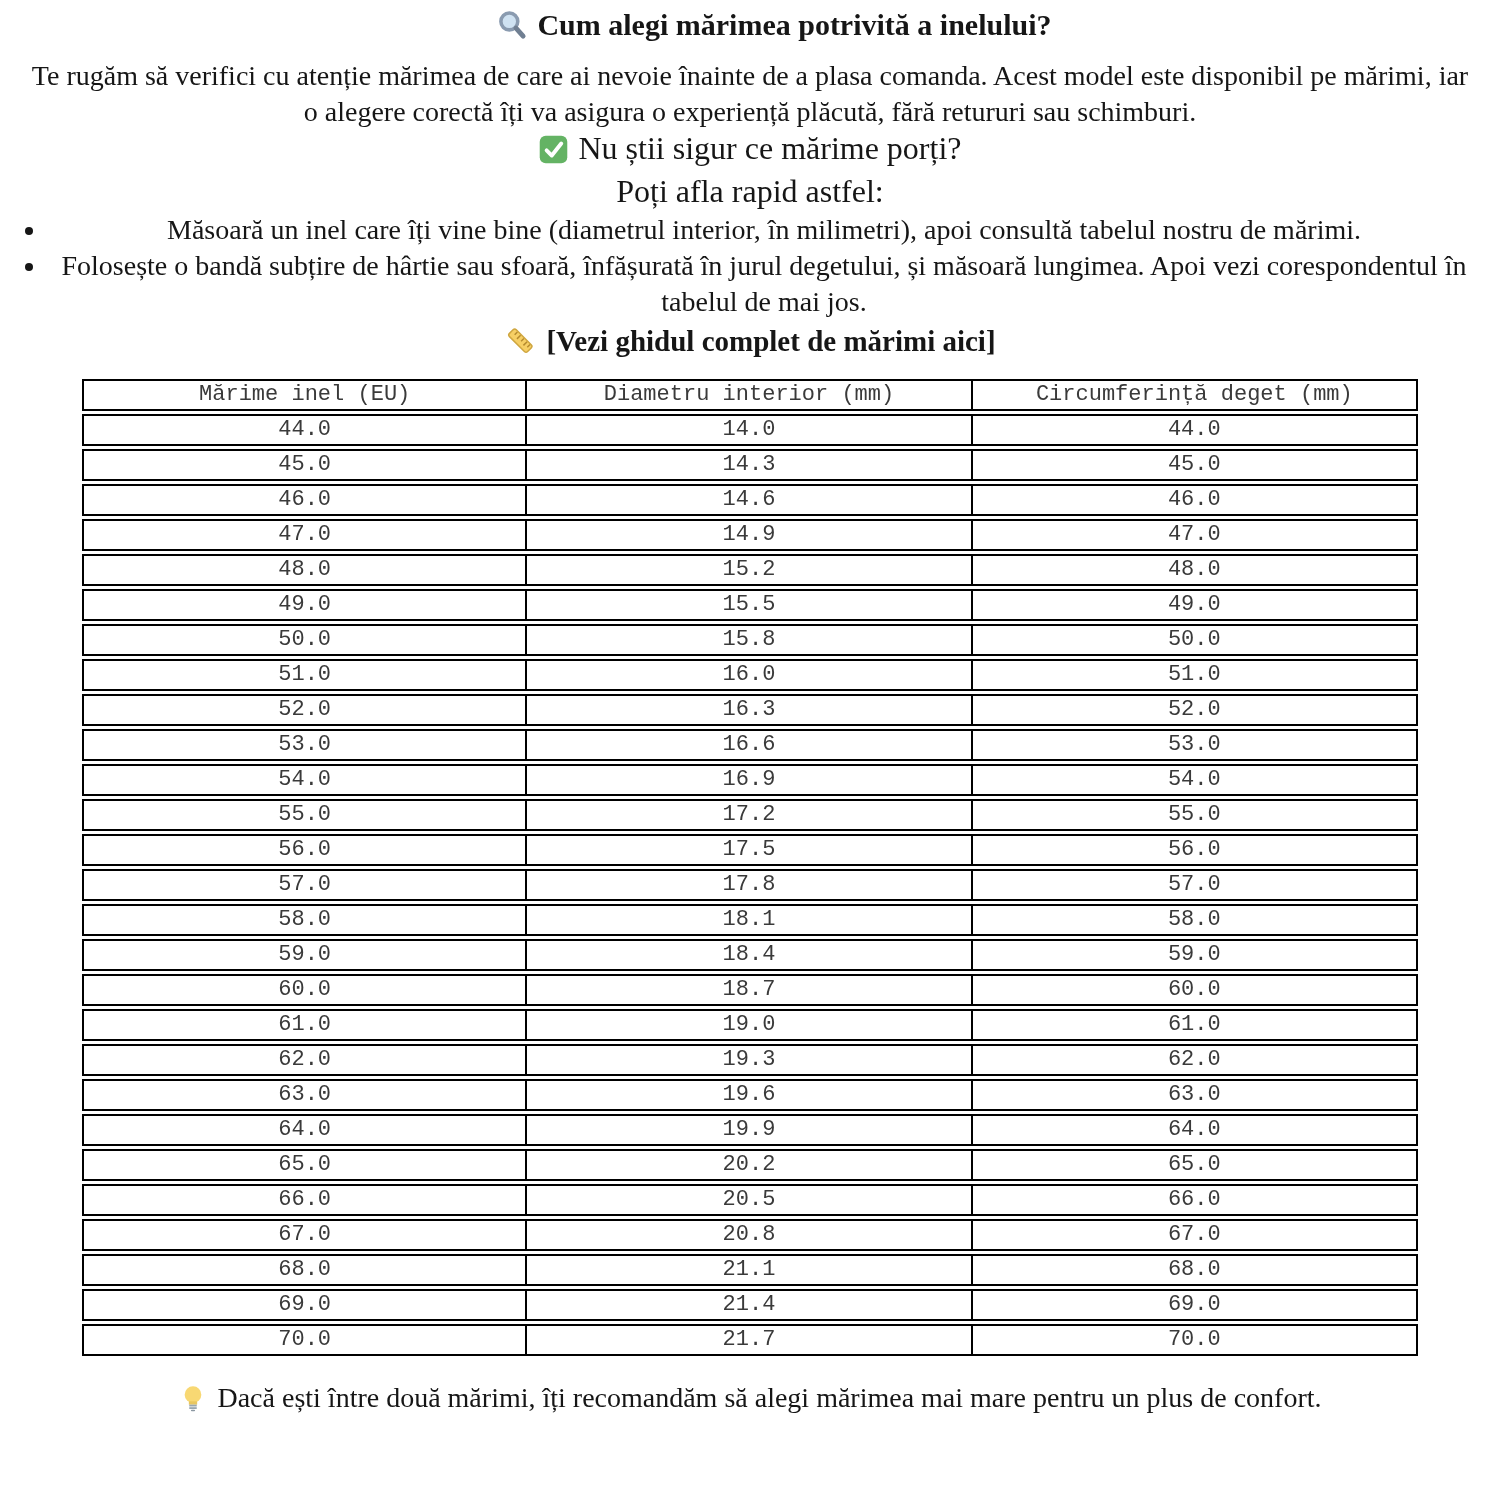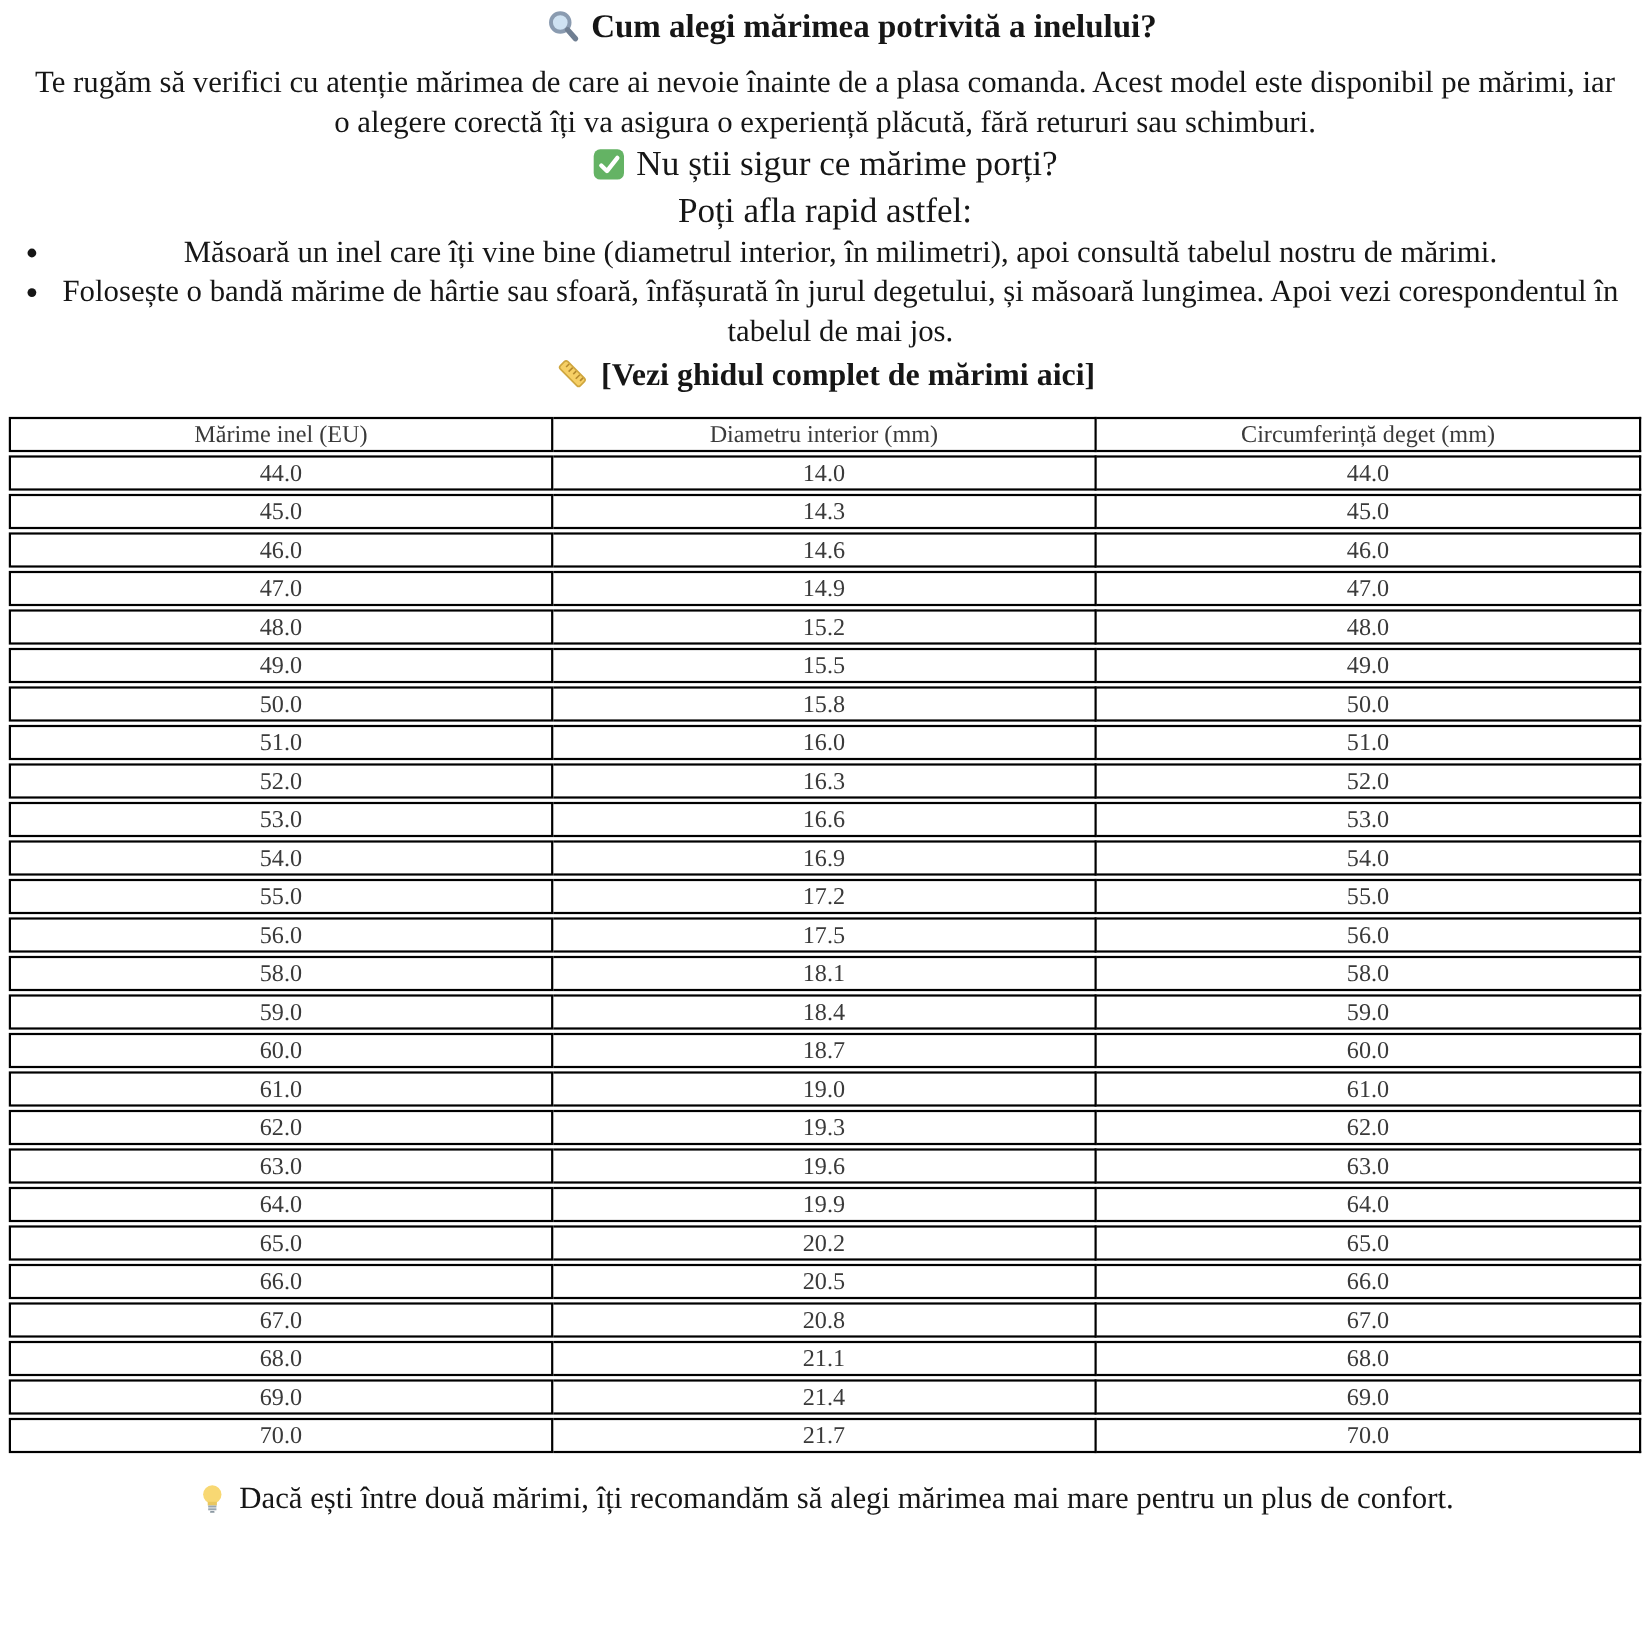--- a/index.html
+++ b/index.html
@@ -52,26 +52,26 @@
     padding-right: 20px;
   }
   .guide-line {
     font-size: 29px;
     font-weight: bold;
     line-height: 38px;
     margin: 2px 0 10px 0;
     cursor: pointer;
   }
   table.size-table {
-    width: 1484px;
+    width: 1336px;
     margin: 0 auto;
     border-collapse: separate;
     border-spacing: 0 3px;
     table-layout: fixed;
-    font-family: Liberation Serif, serif;
+    font-family: Liberation Mono, monospace;
     font-size: 22px;
     color: #3a3a3a;
     background: #ffffff;
   }
   table.size-table th,
   table.size-table td {
     border: 2px solid #000000;
     border-left: none;
     height: 28px;
     line-height: 28px;
@@ -113,21 +113,21 @@
         <rect x="2" y="2" width="32" height="32" rx="7" fill="#64b364"></rect>
         <polyline points="10,19 16,25 27,11" fill="none" stroke="#ffffff" stroke-width="4.5" stroke-linecap="round" stroke-linejoin="round"></polyline>
       </svg>
     </span><span>Nu știi sigur ce mărime porți?</span>
   </p>
 
   <p class="line">Poți afla rapid astfel:</p>
 
   <ul class="bullet-list">
     <li>Măsoară un inel care îți vine bine (diametrul interior, în milimetri), apoi consultă tabelul nostru de mărimi.</li>
-    <li>Folosește o bandă mărime de hârtie sau sfoară, înfășurată în jurul degetului, și măsoară lungimea. Apoi vezi corespondentul în tabelul de mai jos.</li>
+    <li>Folosește o bandă subțire de hârtie sau sfoară, înfășurată în jurul degetului, și măsoară lungimea. Apoi vezi corespondentul în tabelul de mai jos.</li>
   </ul>
 
   <div class="guide-line">
     <span class="icon">
       <svg width="33" height="33" viewBox="0 0 36 36" aria-hidden="true">
         <g transform="rotate(45 18 18)">
           <rect x="4" y="13" width="28" height="10.5" rx="2.5" fill="#f6cf65" stroke="#cfa63f" stroke-width="1.6"></rect>
           <line x1="9" y1="13.8" x2="9" y2="18" stroke="#b58a2e" stroke-width="1.6"></line>
           <line x1="14" y1="13.8" x2="14" y2="19.5" stroke="#b58a2e" stroke-width="1.6"></line>
           <line x1="19" y1="13.8" x2="19" y2="18" stroke="#b58a2e" stroke-width="1.6"></line>
@@ -206,20 +206,25 @@
           <td>55.0</td>
           <td>17.2</td>
           <td>55.0</td>
         </tr>
         <tr>
           <td>56.0</td>
           <td>17.5</td>
           <td>56.0</td>
         </tr>
         <tr>
+          <td>57.0</td>
+          <td>17.8</td>
+          <td>57.0</td>
+        </tr>
+        <tr>
           <td>58.0</td>
           <td>18.1</td>
           <td>58.0</td>
         </tr>
         <tr>
           <td>59.0</td>
           <td>18.4</td>
           <td>59.0</td>
         </tr>
         <tr>

